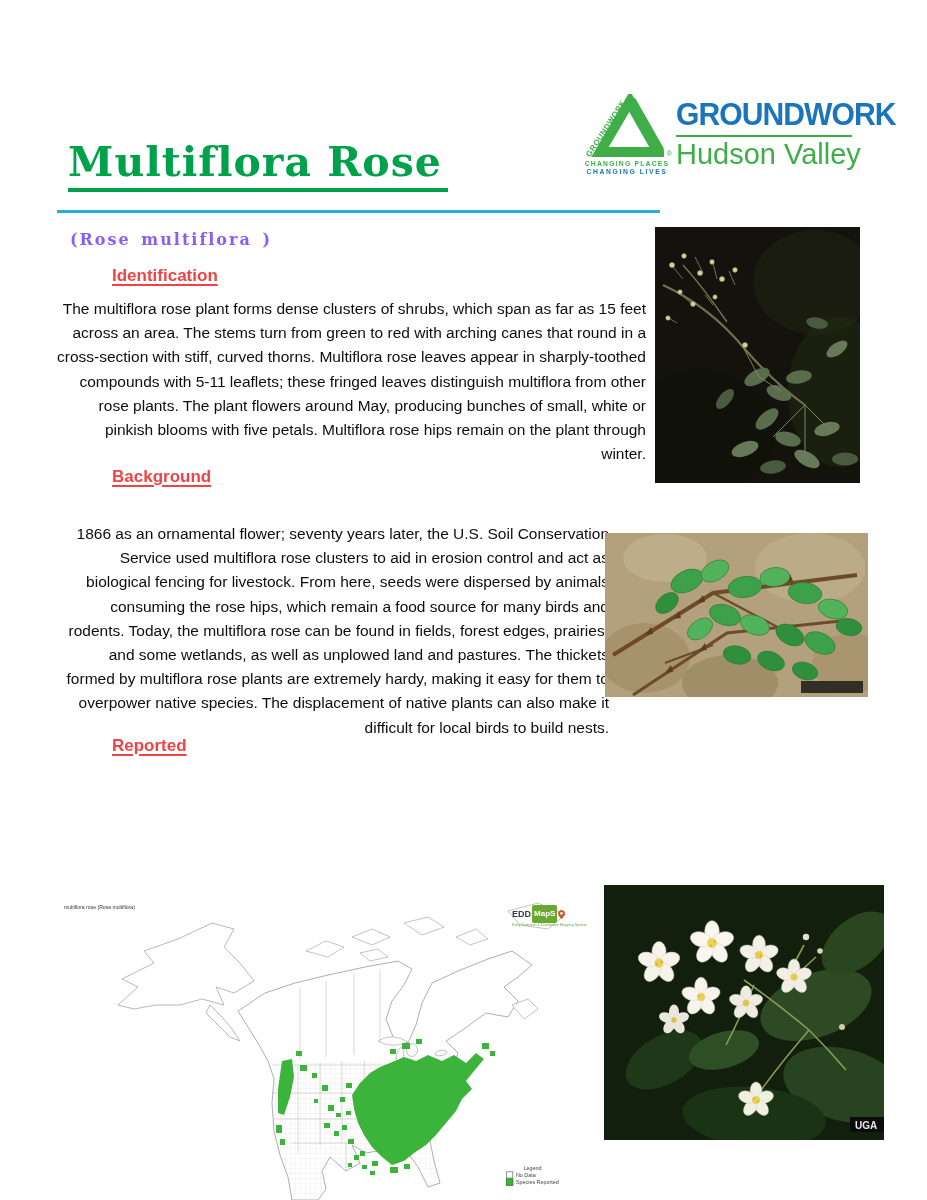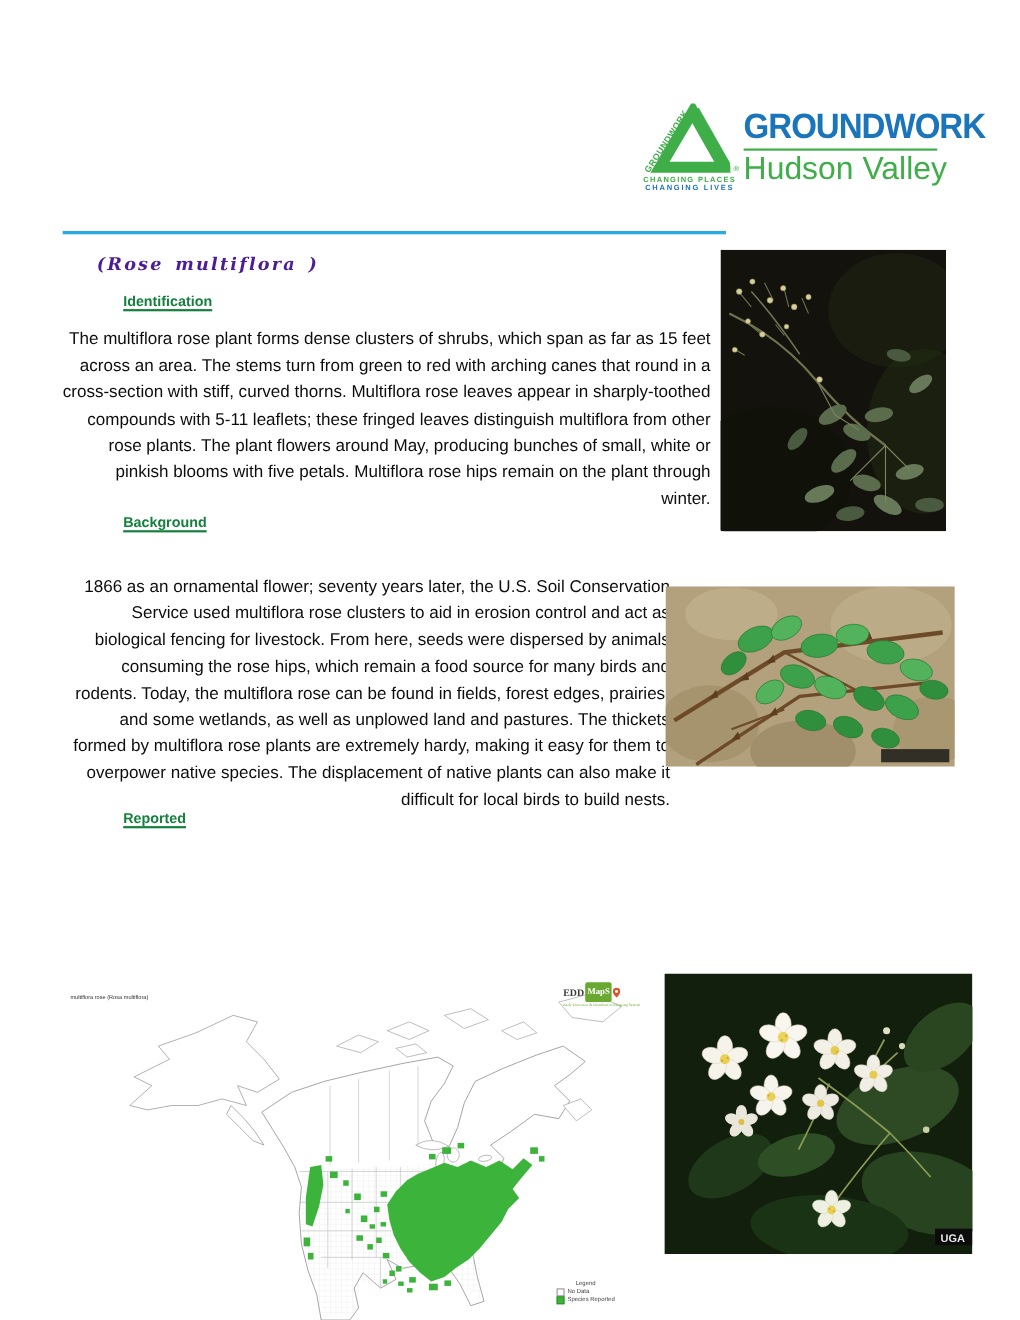--- a/index.html
+++ b/index.html
@@ -20,24 +20,24 @@
   .tagline1{font-size:6.8px;font-weight:bold;color:#3FAE49;letter-spacing:1.2px;white-space:nowrap;}
   .tagline2{font-size:6.8px;font-weight:bold;color:#1B75BB;letter-spacing:1.6px;white-space:nowrap;}
   .logo-word{margin-left:6px;padding-top:4px;}
   .word-top{font-size:32px;font-weight:bold;color:#1B75BB;letter-spacing:-1px;
             transform:scaleX(.94);transform-origin:left;white-space:nowrap;line-height:1.05;}
   .word-rule{height:2px;background:#3FAE49;margin:3px 0 2px 0;width:176px;}
   .word-bottom{font-size:29px;color:#3FAE49;letter-spacing:0;white-space:nowrap;line-height:1.05;}
   .blue-rule{position:absolute;left:57px;top:210px;width:603px;height:3px;background:#29ABE2;}
 
   
-  .sci-name{position:absolute;left:88px;top:230px;font-family:"DejaVu Serif",serif;
-            font-style:italic;font-weight:bold;font-size:16px;color:#4c1d95;
+  .sci-name{position:absolute;left:70px;top:230px;font-family:"DejaVu Serif",serif;
+            font-weight:bold;font-size:16px;color:#8b5cf6;
             letter-spacing:2px;word-spacing:3px;}
-  .sec-head{position:absolute;font-size:13px;font-weight:bold;color:#15803d;
+  .sec-head{position:absolute;font-size:17px;font-weight:bold;color:#ef4444;
             text-decoration:underline;text-decoration-thickness:1.5px;text-underline-offset:3px;}
   #head-identification{left:112px;top:266px;}
   #head-background{left:112px;top:467px;}
   #head-control{left:112px;top:736px;}
   .para{position:absolute;font-size:15.5px;line-height:24.2px;color:#0d0d0d;text-align:right;}
   #para-identification{left:57px;top:297px;width:589px;}
   #para-background-intro{left:57px;top:497px;width:825px;white-space:nowrap;}
   #para-background-body{left:57px;top:522px;width:552px;}
   #para-control{left:57px;top:766px;width:812px;line-height:23px;}
 
@@ -45,40 +45,41 @@
   .photo{position:absolute;display:block;}
   #photo-buds{left:655px;top:227px;}
   #photo-leaves{left:605px;top:533px;}
   #photo-flowers{left:604px;top:885px;}
 
   
   #map{position:absolute;left:60px;top:893px;width:520px;height:307px;}
   #map svg.basemap{position:absolute;left:0;top:0;}
   .map-title{position:absolute;left:4px;top:12px;font-size:6px;color:#333;
              transform:scale(.85);transform-origin:left top;white-space:nowrap;}
-  .edd-logo{position:absolute;left:452px;top:0;width:64px;font-family:Liberation Serif, serif;}
+  .edd-logo{position:absolute;left:452px;top:12px;width:64px;}
   .edd-row{display:flex;align-items:center;gap:1px;}
   .edd-prefix{font-size:9px;font-weight:bold;color:#3a3a3a;letter-spacing:0;}
   .edd-suffix{font-size:8px;font-weight:bold;color:#fff;background:#6aa832;border-radius:2px;
               padding:4px 2px;line-height:10px;}
   .edd-pin{width:7px;height:9px;display:inline-block;}
   .edd-tagline{font-size:4.5px;color:#6aa832;transform:scale(.8);transform-origin:left top;white-space:nowrap;}
   .map-legend{position:absolute;left:446px;top:272px;font-size:6px;color:#444;
               transform:scale(.9);transform-origin:left top;}
   .legend-title{text-align:center;margin-bottom:1px;}
   .legend-row{display:flex;align-items:center;gap:3px;line-height:8px;}
   .swatch{width:6px;height:6px;border:.5px solid #888;display:inline-block;flex:0 0 auto;}
   .swatch-nodata{background:#ffffff;}
   .swatch-reported{background:#3CB43C;border-color:#2f8f2f;}
 </style>
 </head>
 <body>
 
 <div id="page">
 
+  <div class="doc-title">Multiflora Rose</div>
 
   <div class="logo">
     <div class="logo-mark">
       <svg width="74" height="64" viewBox="0 0 74 64">
         <path d="M40,7 L69,58 L10,58 Z" fill="none" stroke="#3FAE49" stroke-width="10" stroke-linejoin="miter"></path>
         <path d="M40,7 L69,58" fill="none" stroke="#3FAE49" stroke-width="12"></path>
       </svg>
       <span class="tri-text">GROUNDWORK</span>
       <span class="reg-mark">®</span>
       <div class="logo-taglines">

